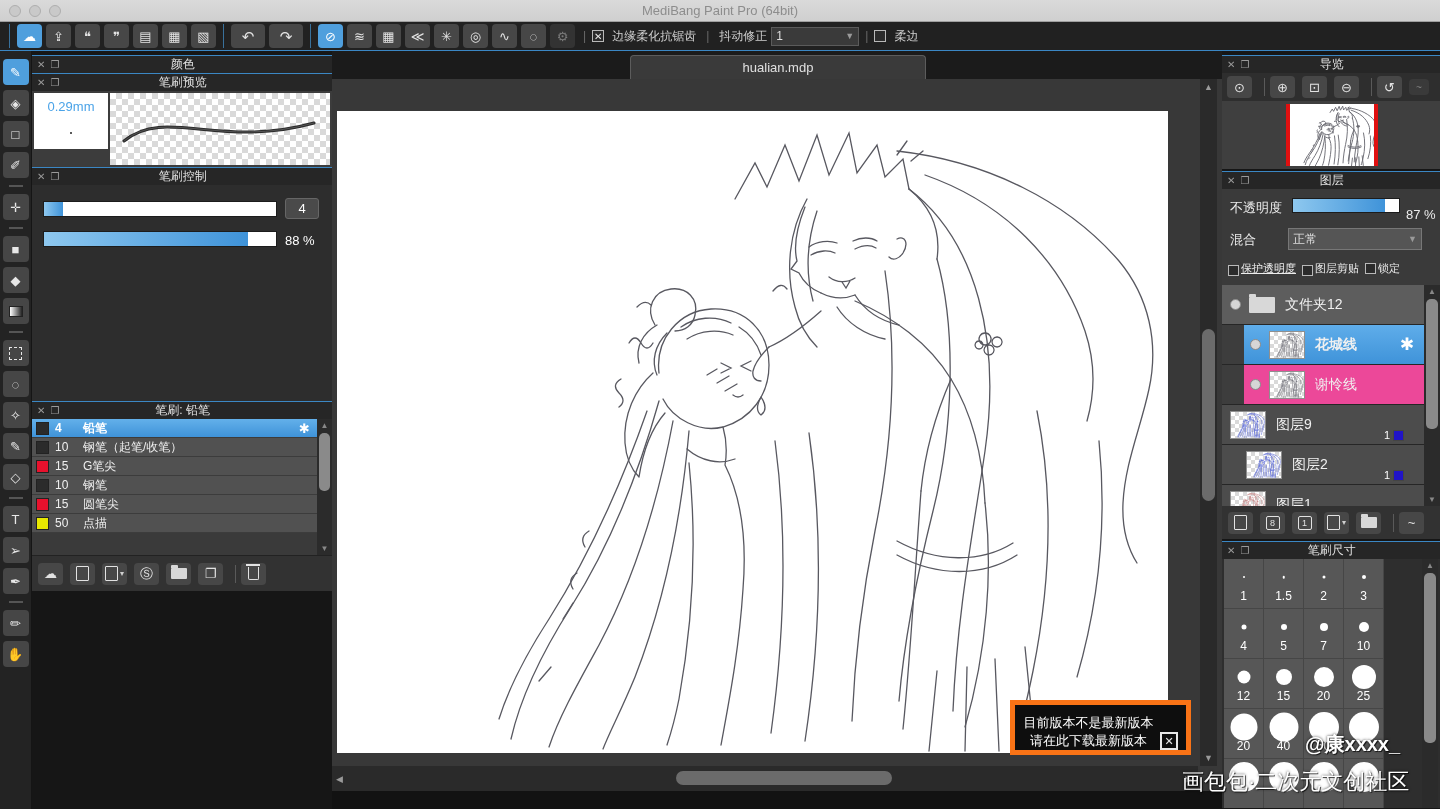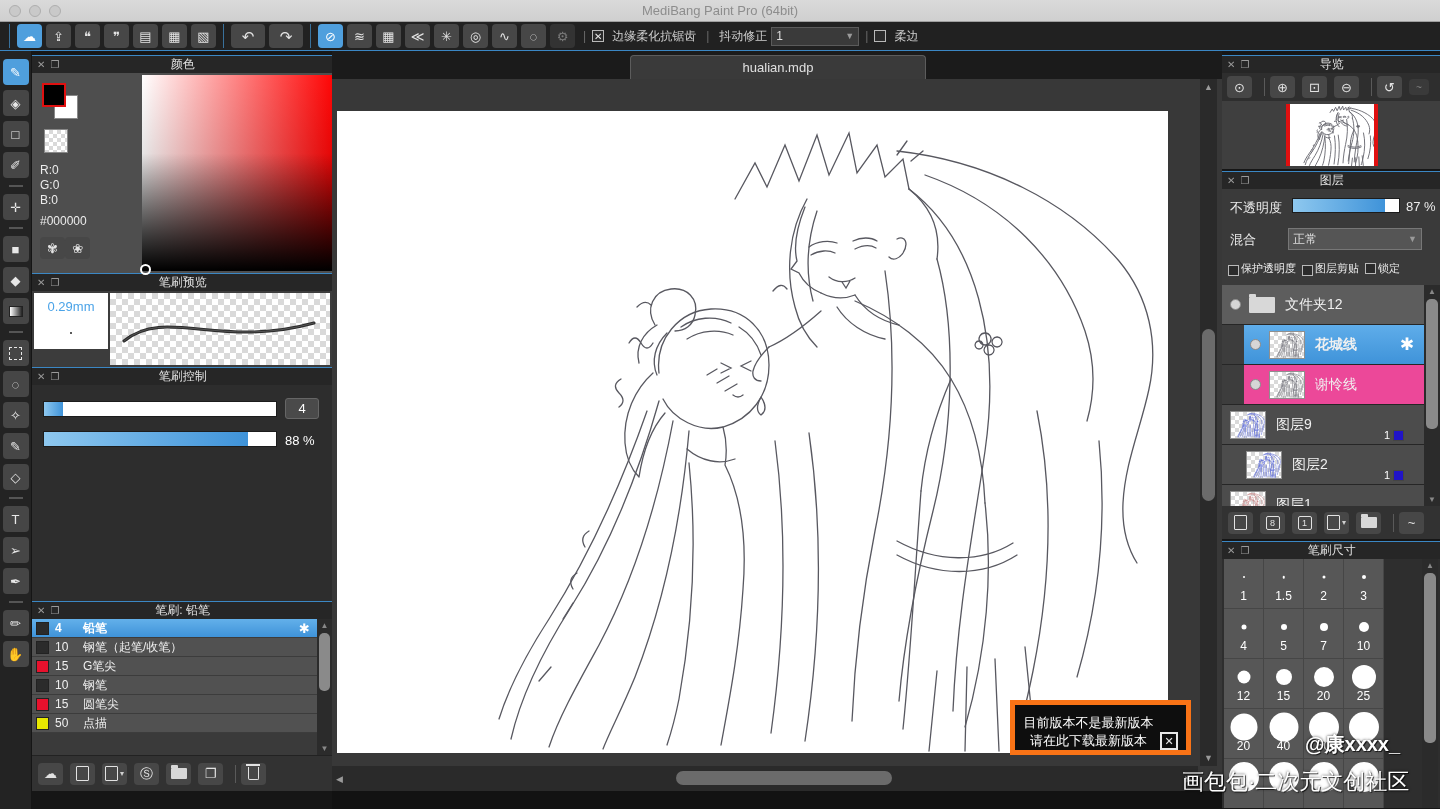--- a/index.html
+++ b/index.html
@@ -357,45 +357,20 @@
     </div>
 
   <div id="leftpanels">
     <div style="height:4px"></div>
     <div class="phead">
       <span class="hico">✕</span>
       <span class="hico">❐</span>
       <span class="ptitle">颜色</span>
       <span class="hsp"></span>
     </div>
-    <div id="colorbody">
-      <div class="abs" style="left:10px;top:10px;width:24px;height:24px;background:#000;border:2px solid #e01010;z-index:2"></div>
-      <div class="abs" style="left:22px;top:22px;width:24px;height:24px;background:#fff;border:1px solid #888"></div>
-      <div class="abs checker-sm" style="left:12px;top:56px;width:24px;height:24px;border:1px solid #888"></div>
-      <div class="abs" style="left:8px;top:90px">
-        <div class="rgbtxt">R:0</div>
-        <div class="rgbtxt">G:0</div>
-        <div class="rgbtxt">B:0</div>
-        <div class="rgbtxt" style="margin-top:6px">#000000</div>
-      </div>
-      <div class="abs" style="left:8px;top:164px;display:flex" id="palettebtns">
-          <span class="pbtn">
-            <span>✾</span>
-          </span>
-          <span class="pbtn">
-            <span>❀</span>
-          </span>
-        </div>
-      <div id="svsquare">
-        <span class="ringmark" style="left:-2px;bottom:-4px"></span>
-      </div>
-      <div id="huebar">
-        <span class="ringmark" style="left:3px;bottom:0"></span>
-      </div>
-    </div>
 
     <div class="phead">
       <span class="hico">✕</span>
       <span class="hico">❐</span>
       <span class="ptitle">笔刷预览</span>
       <span class="hsp"></span>
     </div>
     <div id="prevbody">
       <div class="abs" style="left:2px;top:2px;width:74px;height:56px;background:#fff">
         <div style="color:#4aa3e8;font-size:13px;text-align:center;margin-top:6px">0.29mm</div>
@@ -566,28 +541,28 @@
       <span class="hico">✕</span>
       <span class="hico">❐</span>
       <span class="ptitle">图层</span>
       <span class="hsp"></span>
     </div>
     <div id="layerctl">
       <div class="abs" style="left:8px;top:10px">不透明度</div>
       <div class="slider" style="left:70px;top:9px;width:108px;height:15px">
         <div class="sfill" id="layeropac" style="width: 87%;"></div>
       </div>
-      <div class="abs" style="left:184px;top:10px">87 %</div>
+      <div class="abs" style="left:184px;top:18px">87 %</div>
       <div class="abs" style="left:8px;top:42px">混合</div>
       <div class="dropdown abs" style="left:66px;top:39px;width:134px;height:22px;background:#555;border-color:#777">
         <span>正常</span>
         <span class="caret">▼</span>
       </div>
       <div class="abs" style="left:6px;top:72px;display:flex;font-size:11px" id="layerchecks">
-          <span style="display: flex; align-items: flex-end; margin-right: 6px; color: rgb(236, 236, 236);">
+          <span style="display: flex; align-items: flex-end; margin-right: 6px; color: rgb(236, 236, 236); text-decoration: underline;">
             <span class="cbox" style="width: 11px; height: 11px; margin-right: 2px;"></span>
             <span>保护透明度</span>
           </span>
           <span style="display: flex; align-items: flex-end; margin-right: 6px; color: rgb(236, 236, 236);">
             <span class="cbox" style="width: 11px; height: 11px; margin-right: 2px;"></span>
             <span>图层剪贴</span>
           </span>
           <span style="display: flex; align-items: center; margin-right: 6px; color: rgb(236, 236, 236);">
             <span class="cbox" style="width: 11px; height: 11px; margin-right: 2px;"></span>
             <span>锁定</span>

